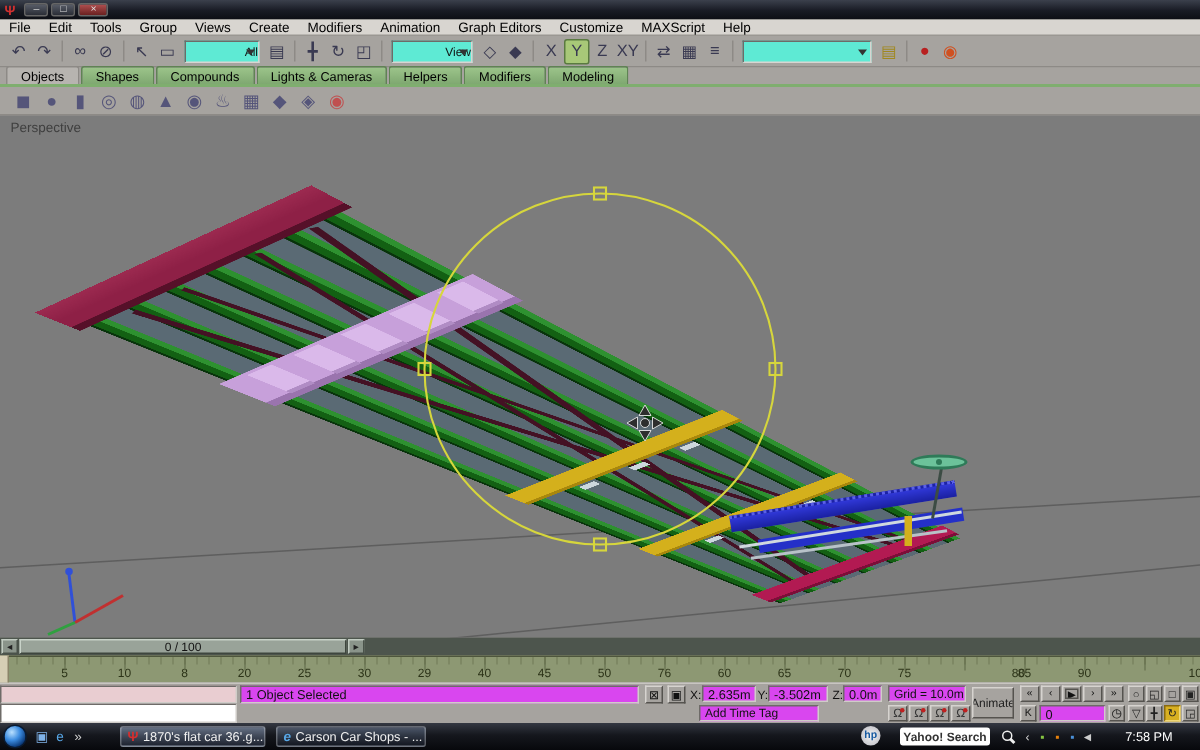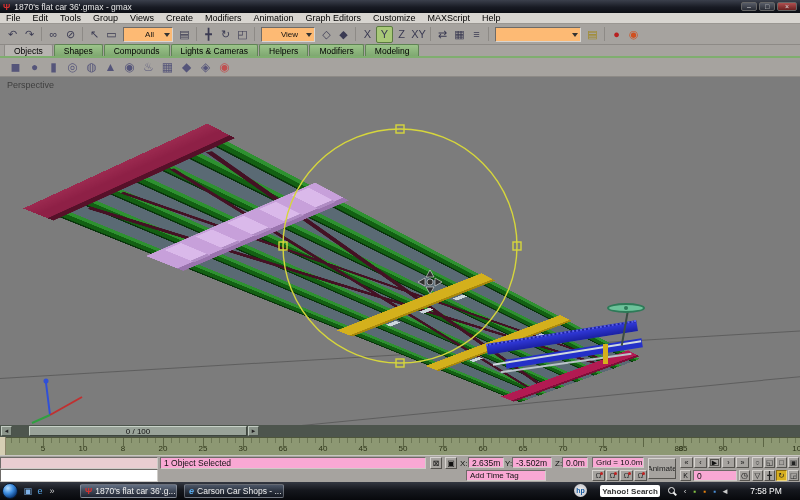--- a/index.html
+++ b/index.html
@@ -22,22 +22,22 @@
     display:flex; align-items:center; font-size:9px; color:#000; border-bottom:1px solid #9a9792; }
   #menubar .mitem { padding:0 6px; white-space:nowrap; }
 
   
   #toolbar { position:absolute; left:0; top:24px; width:800px; height:21px; background:var(--ui-gray);
     display:flex; align-items:center; padding-left:4px; border-bottom:1px solid #8d8a86; }
   .tbtn { width:17px; height:17px; display:flex; align-items:center; justify-content:center;
     font-size:11px; color:#3a3a52; flex:0 0 auto; }
   .tbtn.sep { width:7px; } .tbtn.sep::before { content:""; width:1px; height:14px; background:#8d8a86; }
   .tbtn.icon.active { background:#a8c878; border:1px solid #5a7a40; border-radius:2px; }
-  .tbtn.dropdown { height:15px; background:#fdba74; border:1px solid; border-color:#6e6b68 #d8d5d1 #d8d5d1 #6e6b68;
-    font-size:8px; color:#111; justify-content:center; padding-left:3px; position:relative; margin:0 3px; }
+  .tbtn.dropdown { height:15px; background:#5eead4; border:1px solid; border-color:#6e6b68 #d8d5d1 #d8d5d1 #6e6b68;
+    font-size:8px; color:#111; justify-content:flex-end; padding-left:3px; position:relative; margin:0 3px; }
   .tbtn.dropdown::after { content:""; position:absolute; right:2px; top:5px;
     border:3px solid transparent; border-top:4px solid #333; }
   .tbtn .glyph { pointer-events:none; }
 
   
   #tabbar { position:absolute; left:0; top:45px; width:800px; height:13px; background:var(--ui-gray);
     display:flex; align-items:flex-end; padding-left:4px; border-bottom:2px solid #7fae6f; }
   .tab { height:12px; padding:0 9px; font-size:8.5px; color:#000; display:flex; align-items:center;
     background:linear-gradient(var(--tab-green),#7fa871); border:1px solid #5f8354; border-bottom:none;
     border-radius:2px 2px 0 0; margin-right:1px; white-space:nowrap; }
@@ -89,36 +89,36 @@
 
   #gizmo { position:absolute; left:0; top:0; z-index:4; pointer-events:none; }
   #axis-tripod { position:absolute; left:10px; top:298px; z-index:5; }
 
   
   #timeslider { position:absolute; left:0; top:425px; width:800px; height:12px; background:var(--slider-band);
     display:flex; align-items:center; }
   .tsbtn { width:11px; height:10px; margin:0 1px; background:#8a948a; border:1px solid; font-size:7px;
     border-color:#c2ccc2 #4a524a #4a524a #c2ccc2; display:flex; align-items:center; justify-content:center; color:#222; }
   #tshandle { width:218px; height:10px; background:#99a399; border:1px solid; border-color:#c8d2c8 #3e463e #3e463e #c8d2c8;
-    font-size:8px; color:#111; display:flex; align-items:center; justify-content:center;margin-left:16px; }
+    font-size:8px; color:#111; display:flex; align-items:center; justify-content:center; }
 
   
   #trackbar { position:absolute; left:0; top:437px; width:800px; height:18px; background:var(--ruler-olive);
     border-top:1px solid #4e563c; overflow:hidden; }
   #trackbar::before { content:""; position:absolute; left:0; top:0; width:800px; height:5px;
     background:repeating-linear-gradient(90deg,#6e7856 0 1px,transparent 1px 8px); background-position:3px 0; }
   #trackbar::after { content:""; position:absolute; left:0; top:0; width:800px; height:9px;
     background:repeating-linear-gradient(90deg,#5c6544 0 1px,transparent 1px 40px); background-position:3px 0; }
   .rlabel { position:absolute; top:6px; transform:translateX(-50%); font-size:8px; color:#2c3318; }
   #frame-marker { position:absolute; left:0; top:0; width:6px; height:18px; background:#d6ceb4; border-right:1px solid #8a8468; z-index:2; }
 
   
   #status { position:absolute; left:0; top:455px; width:800px; height:27px; background:var(--ui-gray);
     border-top:1px solid #c8c5c1; font-size:8.5px; color:#111; }
-  .sunken { position:absolute; background:#f9a8d4; border:1px solid; border-color:#6e6b68 #cfccc8 #cfccc8 #6e6b68;
+  .sunken { position:absolute; background:#d946ef; border:1px solid; border-color:#6e6b68 #cfccc8 #cfccc8 #6e6b68;
     display:flex; align-items:center; padding:0 3px; overflow:hidden; white-space:nowrap; }
   .raised { position:absolute; background:var(--ui-gray); border:1px solid; border-color:#d6d3cf #55534f #55534f #d6d3cf;
     display:flex; align-items:center; justify-content:center; overflow:hidden; }
   #macro-recorder { left:0; top:1px; width:158px; height:12px; background:#e9cdd1; }
   #listener { left:0; top:13px; width:158px; height:13px; background:#fff; }
   #sel-status { left:160px; top:1px; width:266px; height:12px; }
   #prompt { position:absolute; left:162px; top:16px; width:300px; font-size:8px; color:#1a1a1a; white-space:nowrap; }
   .slabel { position:absolute; top:3px; font-size:8px; }
   #lock-btn { left:430px; top:1px; width:12px; height:12px; font-size:8px; }
   #abs-btn { left:445px; top:1px; width:12px; height:12px; font-size:8px; }
@@ -168,21 +168,20 @@
   #clock { position:absolute; left:738px; top:0; width:56px; height:18px; font-size:8.5px; color:#fff;
     display:flex; align-items:center; justify-content:center; }
 </style>
 </head>
 <body>
 
 <div id="root">
 
   <div id="titlebar">
     <span id="app-icon">Ψ</span>
-    <span id="win-title">1870's flat car 36'.gmax - gmax</span>
     <span class="winbtn">–</span>
     <span class="winbtn">□</span>
     <span class="winbtn close">×</span>
   </div>
 
   <div id="menubar">
 
   <span class="mitem">File</span>
       <span class="mitem">Edit</span>
       <span class="mitem">Tools</span>
@@ -404,21 +403,21 @@
   </div>
 
   <div id="trackbar">
 
   <span class="rlabel" style="left: 43px;">5</span>
       <span class="rlabel" style="left: 83px;">10</span>
       <span class="rlabel" style="left: 123px;">8</span>
       <span class="rlabel" style="left: 163px;">20</span>
       <span class="rlabel" style="left: 203px;">25</span>
       <span class="rlabel" style="left: 243px;">30</span>
-      <span class="rlabel" style="left: 283px;">66</span>
+      <span class="rlabel" style="left: 283px;">29</span>
       <span class="rlabel" style="left: 323px;">40</span>
       <span class="rlabel" style="left: 363px;">45</span>
       <span class="rlabel" style="left: 403px;">50</span>
       <span class="rlabel" style="left: 443px;">76</span>
       <span class="rlabel" style="left: 483px;">60</span>
       <span class="rlabel" style="left: 523px;">65</span>
       <span class="rlabel" style="left: 563px;">70</span>
       <span class="rlabel" style="left: 603px;">75</span>
       <span class="rlabel" style="left: 643px; margin-left: 36px;">80</span>
       <span class="rlabel" style="left: 683px; text-align: center;">85</span>

